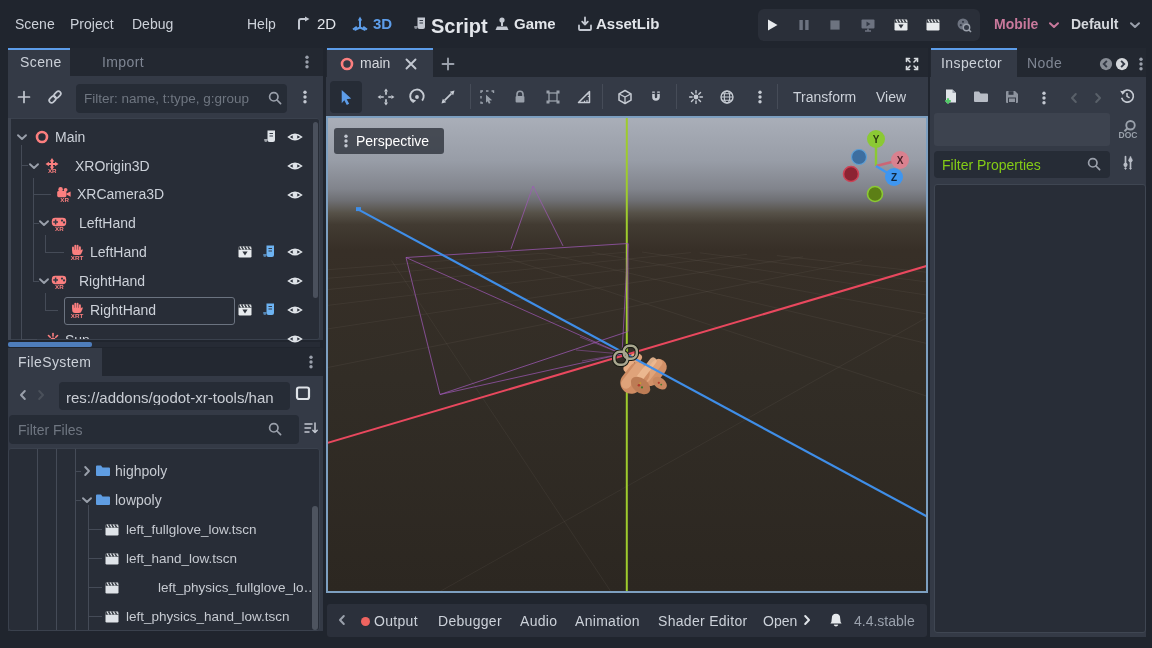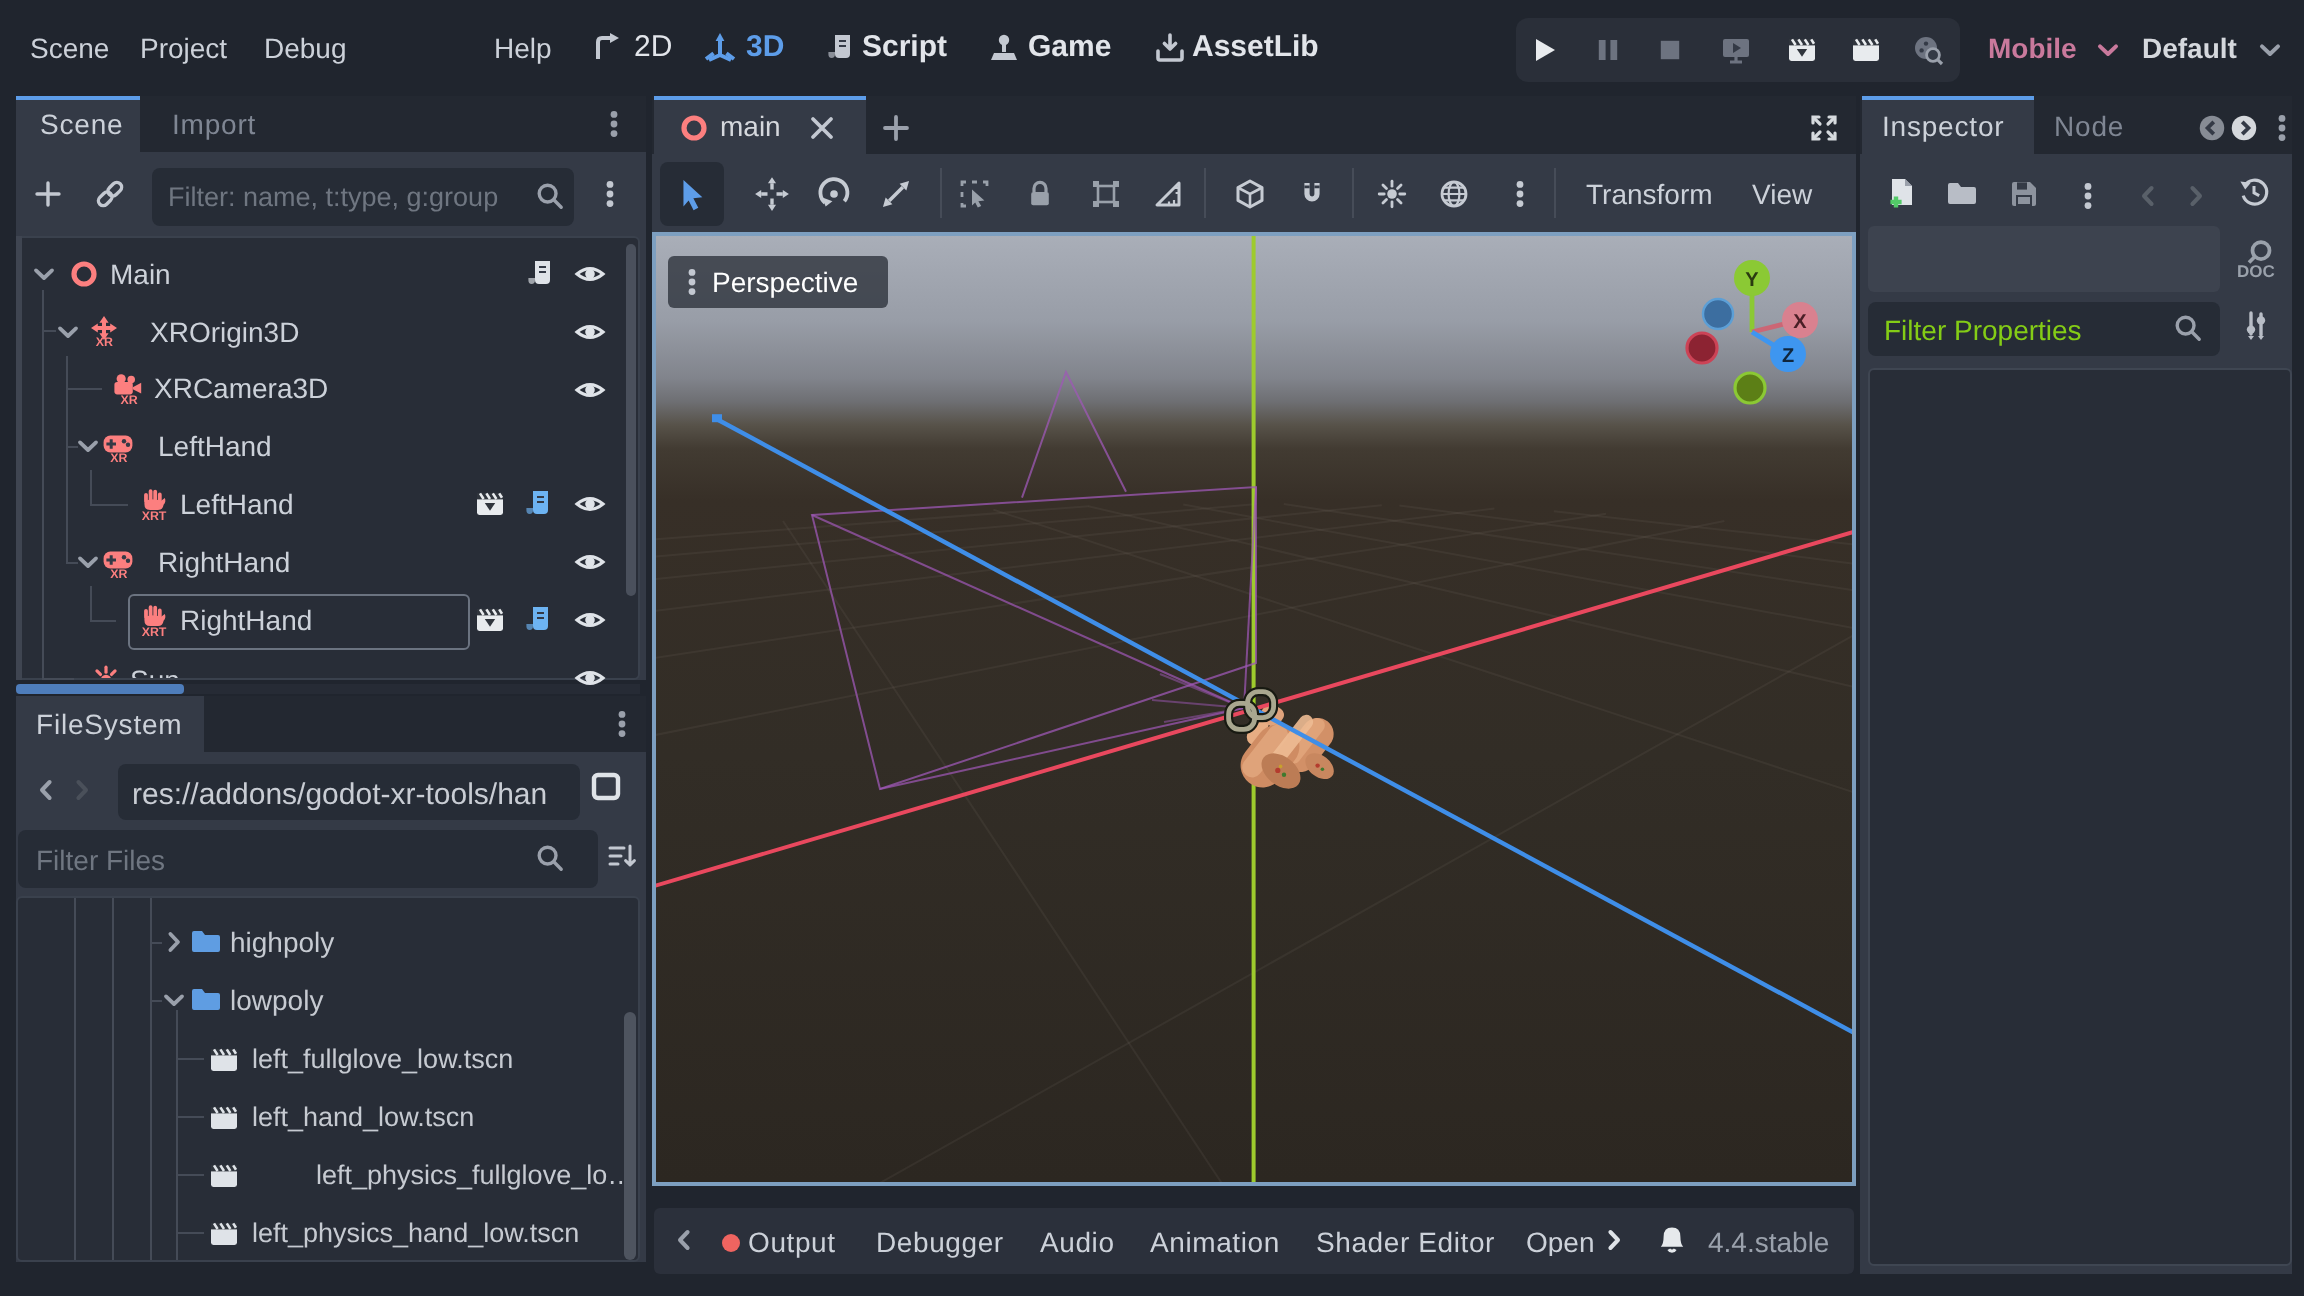--- a/index.html
+++ b/index.html
@@ -27,21 +27,21 @@
     <path d="M8 14 V5 M8 14 L2.5 16.5 M8 14 L13.5 16.5" stroke="#5d9de9" stroke-width="2" fill="none" transform="translate(0,-2.5)"></path>
     <path d="M8 0.5 L10.2 4.5 H5.8 Z" fill="#5d9de9"></path>
     <path d="M1 16 L4.8 13.2 M15 16 L11.2 13.2" stroke="#5d9de9" stroke-width="2" transform="translate(0,-2.5)"></path>
   </svg>
 <div class="txt " style="left:373px;top:16px;font-weight:bold;font-size:15px;color:#5d9de9;">3D</div>
 <svg style="position:absolute;left:412px;top:16px;" width="16" height="16" viewBox="0 0 16 16" fill="none">
     <path d="M5.5 1.5 H13 V11 Q13 13 11 13 H7.5 Q5.5 13 5.5 11 Z" fill="#c3c8d1"></path>
     <path d="M5.5 11 Q5.5 13 3.8 13 Q2.2 13 2.2 11 L2.2 10 H5.5 Z" fill="#c3c8d1" opacity="0.65"></path>
     <path d="M7.5 4.5 H11 M7.5 7 H11" stroke="#343a46" stroke-width="1.1"></path>
   </svg>
-<div class="txt " style="left:431px;top:16px;font-weight:bold;font-size:15px;color:#e2e5ea;">Script</div>
+<div class="txt " style="left:431px;top:16px;font-weight:bold;font-size:20px;color:#e2e5ea;">Script</div>
 <svg style="position:absolute;left:494px;top:16px;" width="16" height="16" viewBox="0 0 16 16" fill="none">
     <circle cx="8" cy="4" r="2.6" fill="#c3c8d1"></circle>
     <path d="M8 6 V10" stroke="#c3c8d1" stroke-width="2"></path>
     <path d="M3 10.5 H13 L14.5 14 H1.5 Z" fill="#c3c8d1"></path>
   </svg>
 <div class="txt " style="left:514px;top:16px;font-weight:bold;font-size:15px;color:#e2e5ea;">Game</div>
 <svg style="position:absolute;left:577px;top:16px;" width="16" height="16" viewBox="0 0 16 16" fill="none">
     <path d="M8 1.5 V8.5 M8 8.5 L5.2 5.7 M8 8.5 L10.8 5.7" stroke="#c3c8d1" stroke-width="1.8" stroke-linecap="round"></path>
     <path d="M2 9.5 V13 Q2 14 3 14 H13 Q14 14 14 13 V9.5" stroke="#c3c8d1" stroke-width="1.8" stroke-linecap="round"></path>
   </svg>
@@ -86,21 +86,21 @@
     <path d="M4 6.2 L8 10 L12 6.2" stroke="#c9799c" stroke-width="2.0" stroke-linecap="round" stroke-linejoin="round"></path>
   </svg>
 <div class="txt " style="left:1071px;top:17px;font-weight:bold;color:#d5d8dd;">Default</div>
 <svg style="position:absolute;left:1127px;top:17px;" width="16" height="16" viewBox="0 0 16 16" fill="none">
     <path d="M4 6.2 L8 10 L12 6.2" stroke="#9aa0ab" stroke-width="2.0" stroke-linecap="round" stroke-linejoin="round"></path>
   </svg>
 <div class="tabstrip" style="left:8px;top:48px;width:315px;height:28px;"></div>
 <div class="tab" style="left:8px;top:48px;width:62px;height:28px;"></div>
 <div class="tabblue" style="left:8px;top:48px;width:62px;"></div>
 <div class="txt " style="left:20px;top:55px;letter-spacing:0.4px;">Scene</div>
-<div class="txt dim" style="left:86px;top:55px;letter-spacing:0.4px;">Import</div>
+<div class="txt dim" style="left:102px;top:55px;letter-spacing:0.4px;">Import</div>
 <svg style="position:absolute;left:299px;top:54px;" width="16" height="16" viewBox="0 0 16 16" fill="none">
     <circle cx="8" cy="3.2" r="1.7" fill="#9aa0ab"></circle>
     <circle cx="8" cy="8" r="1.7" fill="#9aa0ab"></circle>
     <circle cx="8" cy="12.8" r="1.7" fill="#9aa0ab"></circle>
   </svg>
 <div class="panel" style="left:8px;top:76px;width:315px;height:264px;"></div>
 <svg style="position:absolute;left:16px;top:89px;" width="16" height="16" viewBox="0 0 16 16" fill="none">
     <path d="M8 2.5V13.5 M2.5 8H13.5" stroke="#c3c8d1" stroke-width="1.7" stroke-linecap="round"></path>
   </svg>
 <svg style="position:absolute;left:47px;top:89px;" width="16" height="16" viewBox="0 0 16 16" fill="none">

